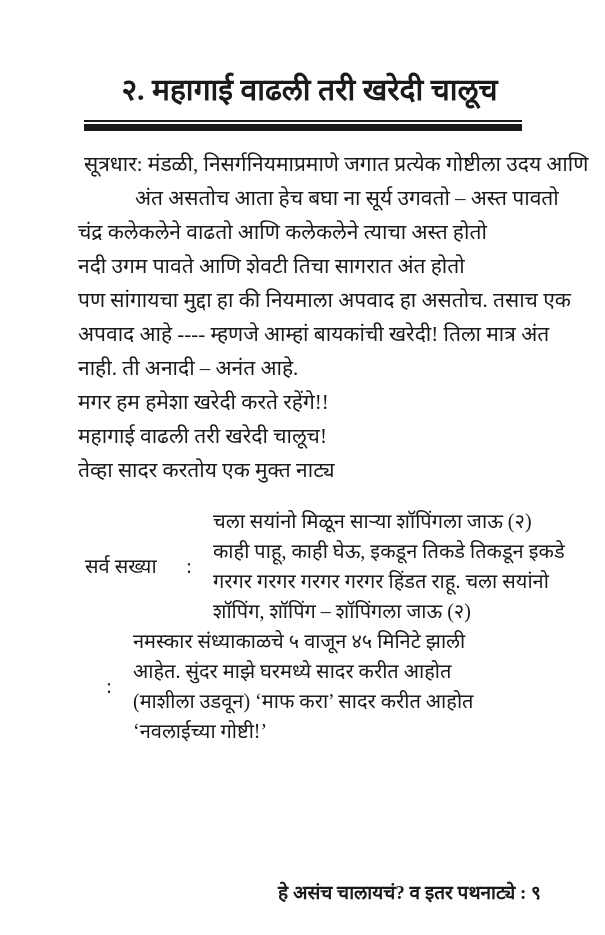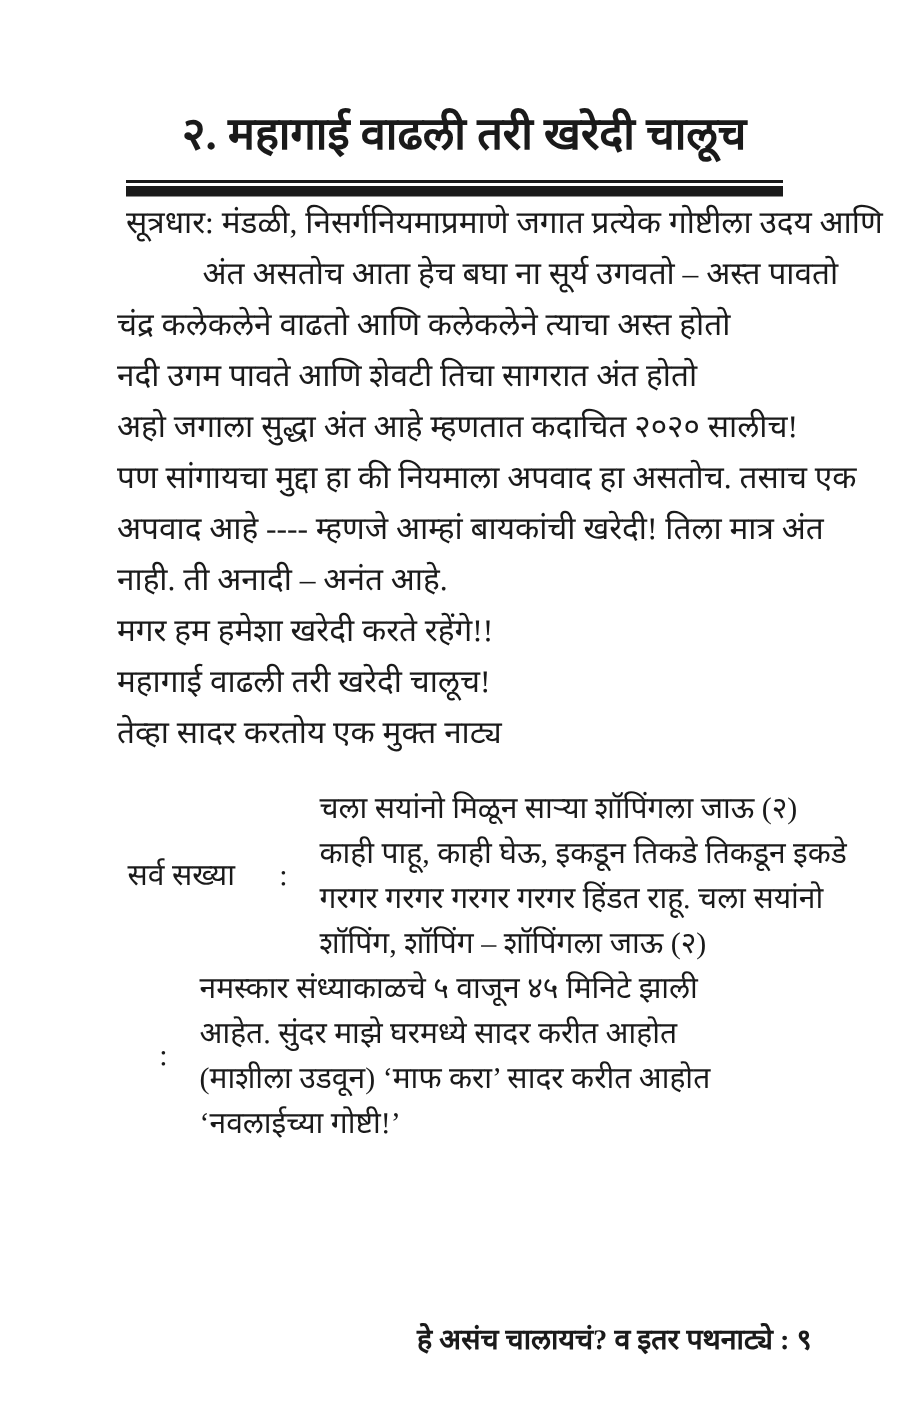--- a/index.html
+++ b/index.html
@@ -25,20 +25,21 @@
     font-weight:700;
     font-size:30px;
     line-height:36px;
     white-space:nowrap;
   }
   .title-rule{margin-top:12px;margin-left:6px;width:438px;}
   .title-rule .thin{height:2px;background:var(--ink);}
   .title-rule .thick{height:7px;background:var(--ink);margin-top:2px;}
 
   .opening-section{
+    margin-top:16px;
     font-size:21px;
     line-height:34px;
   }
   .t-line{white-space:nowrap;}
   .opening-first{padding-left:6px;}
   .speaker-inline{font-weight:400;}
   .opening-wrap{padding-left:57px;}
 
   .dialogue-section{
     margin-top:19px;
@@ -74,21 +75,20 @@
 
     <div class="opening-section">
       <div class="t-line opening-first">
         <span class="speaker-inline">सूत्रधार:</span>
         <span>मंडळी, निसर्गनियमाप्रमाणे जगात प्रत्येक गोष्टीला उदय आणि</span>
       </div>
       <div class="t-line opening-wrap">अंत असतोच आता हेच बघा ना सूर्य उगवतो – अस्त पावतो</div>
 
       <div class="t-line">चंद्र कलेकलेने वाढतो आणि कलेकलेने त्याचा अस्त होतो</div>
       <div class="t-line">नदी उगम पावते आणि शेवटी तिचा सागरात अंत होतो</div>
-      <div class="t-line">अहो जगाला सुद्धा अंत आहे म्हणतात कदाचित २०२० सालीच!</div>
       <div class="t-line">पण सांगायचा मुद्दा हा की नियमाला अपवाद हा असतोच. तसाच एक</div>
       <div class="t-line">अपवाद आहे ---- म्हणजे आम्हां बायकांची खरेदी! तिला मात्र अंत</div>
       <div class="t-line">नाही. ती अनादी – अनंत आहे.</div>
       <div class="t-line">मगर हम हमेशा खरेदी करते रहेंगे!!</div>
       <div class="t-line">महागाई वाढली तरी खरेदी चालूच!</div>
       <div class="t-line">तेव्हा सादर करतोय एक मुक्त नाट्य</div>
     </div>
 
     <div class="dialogue-section">
 

